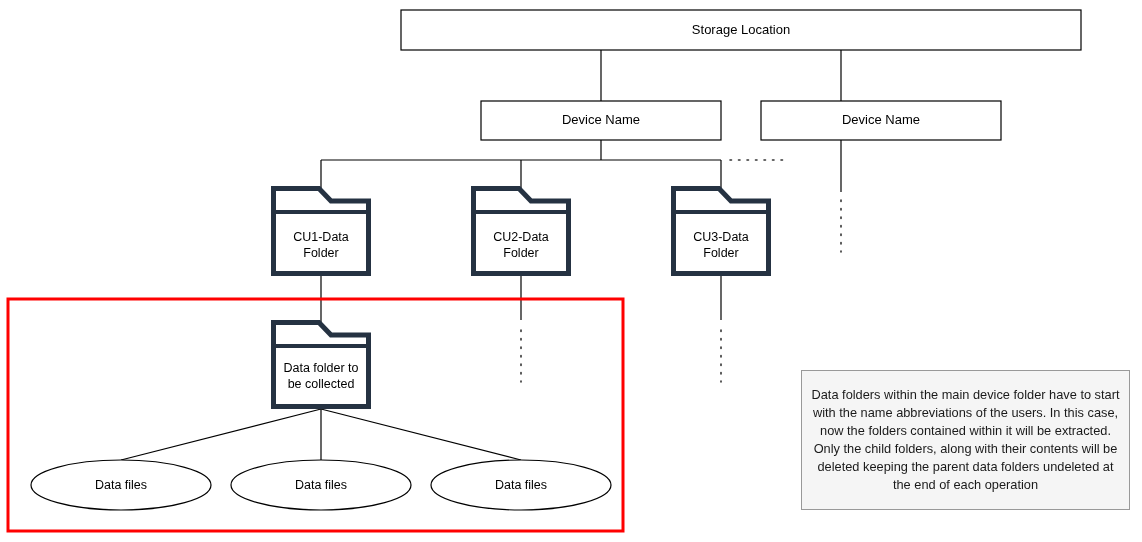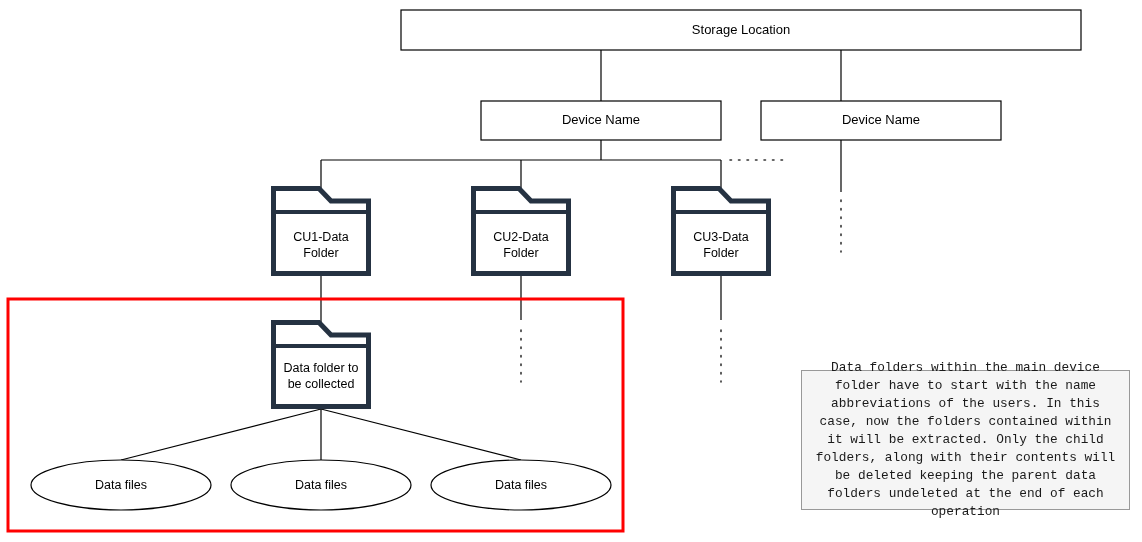--- a/index.html
+++ b/index.html
@@ -86,21 +86,21 @@
     height: 140px;
     background: #f5f5f5;
     border: 1px solid #999999;
     box-sizing: border-box;
     display: flex;
     align-items: center;
     justify-content: center;
     padding: 4px 8px;
   }
   .note-text {
-    font-family: Liberation Mono, monospace;
+    font-family: Liberation Sans, sans-serif;
     font-size: 12.8px;
     line-height: 18px;
     color: #1a1a1a;
     text-align: center;
     margin: 0;
   }
 </style>
 </head>
 <body>
 

